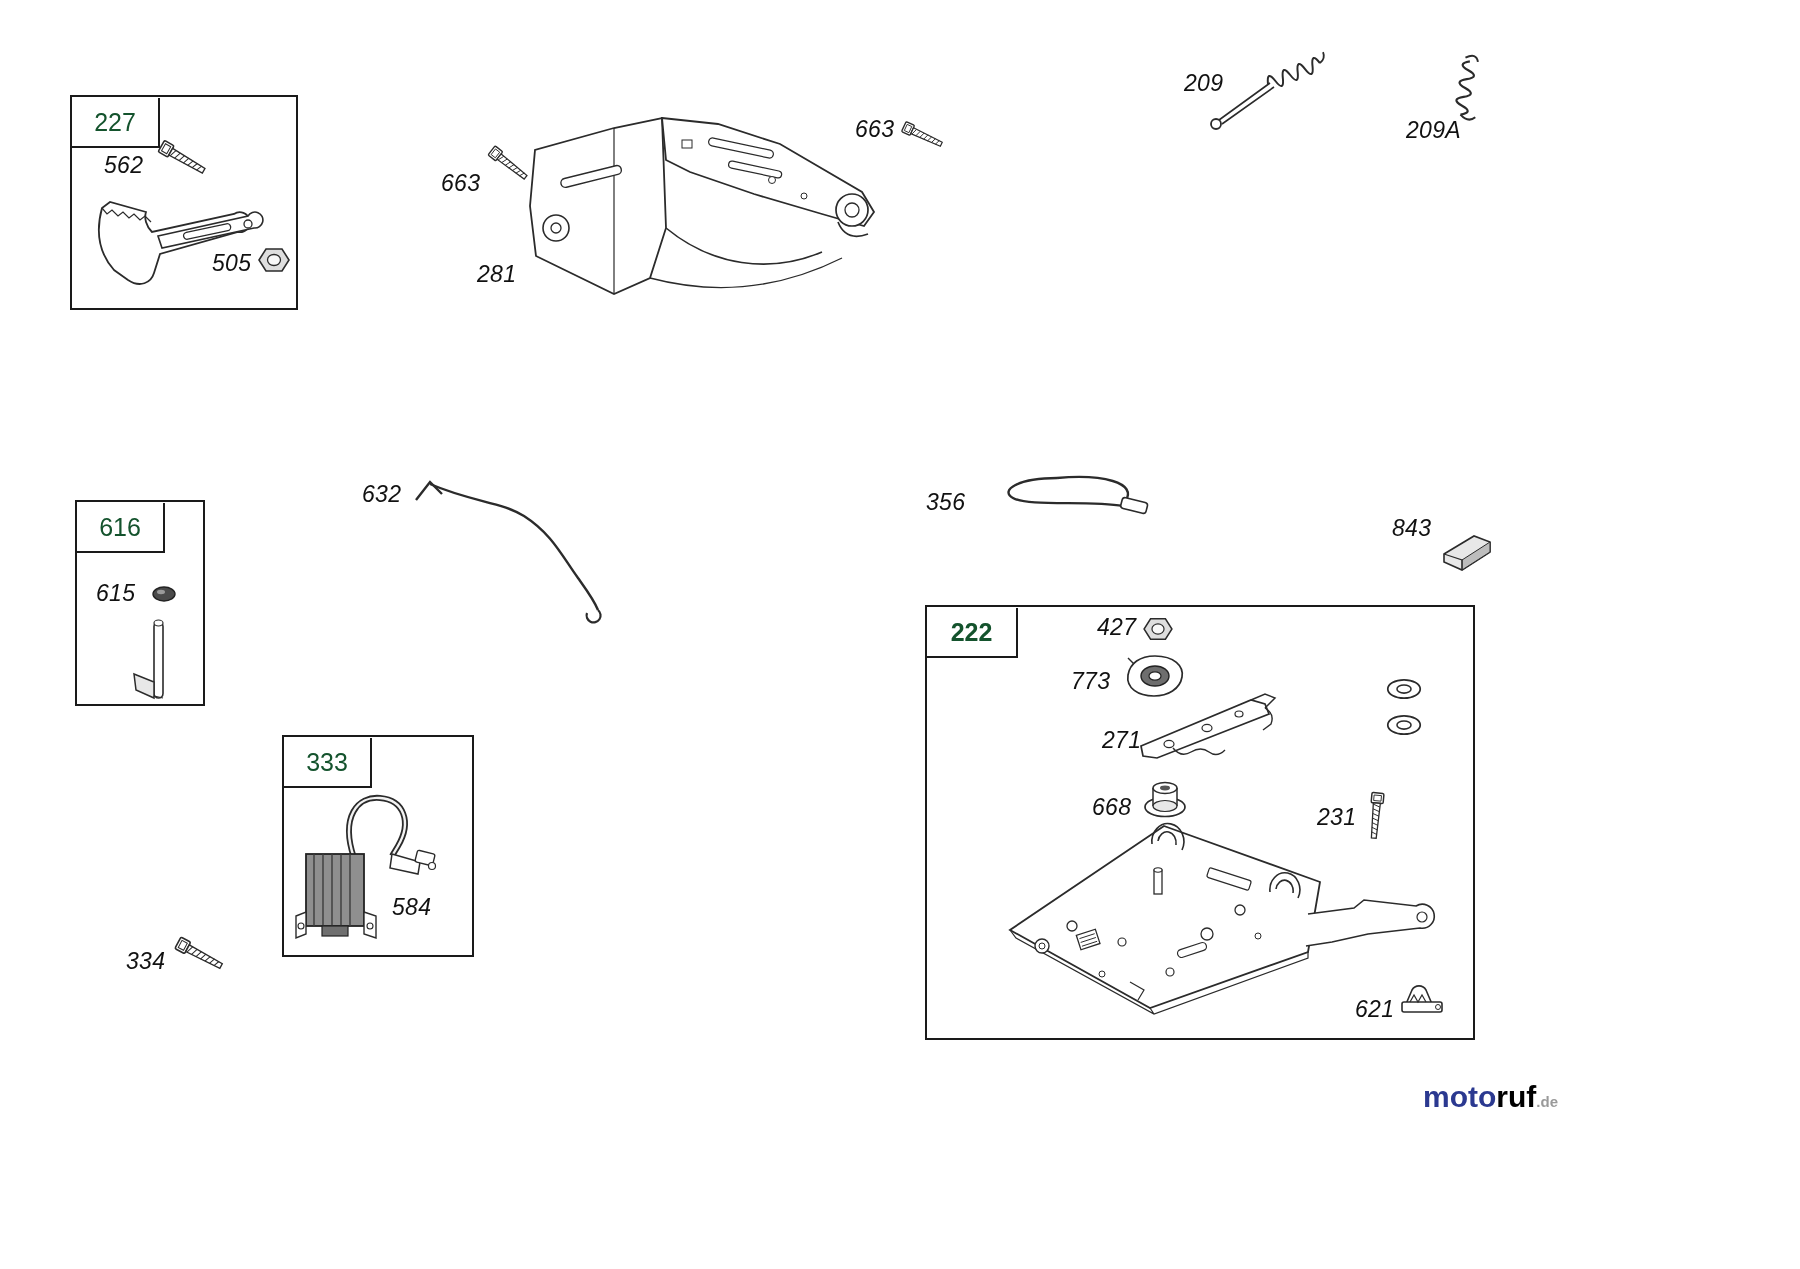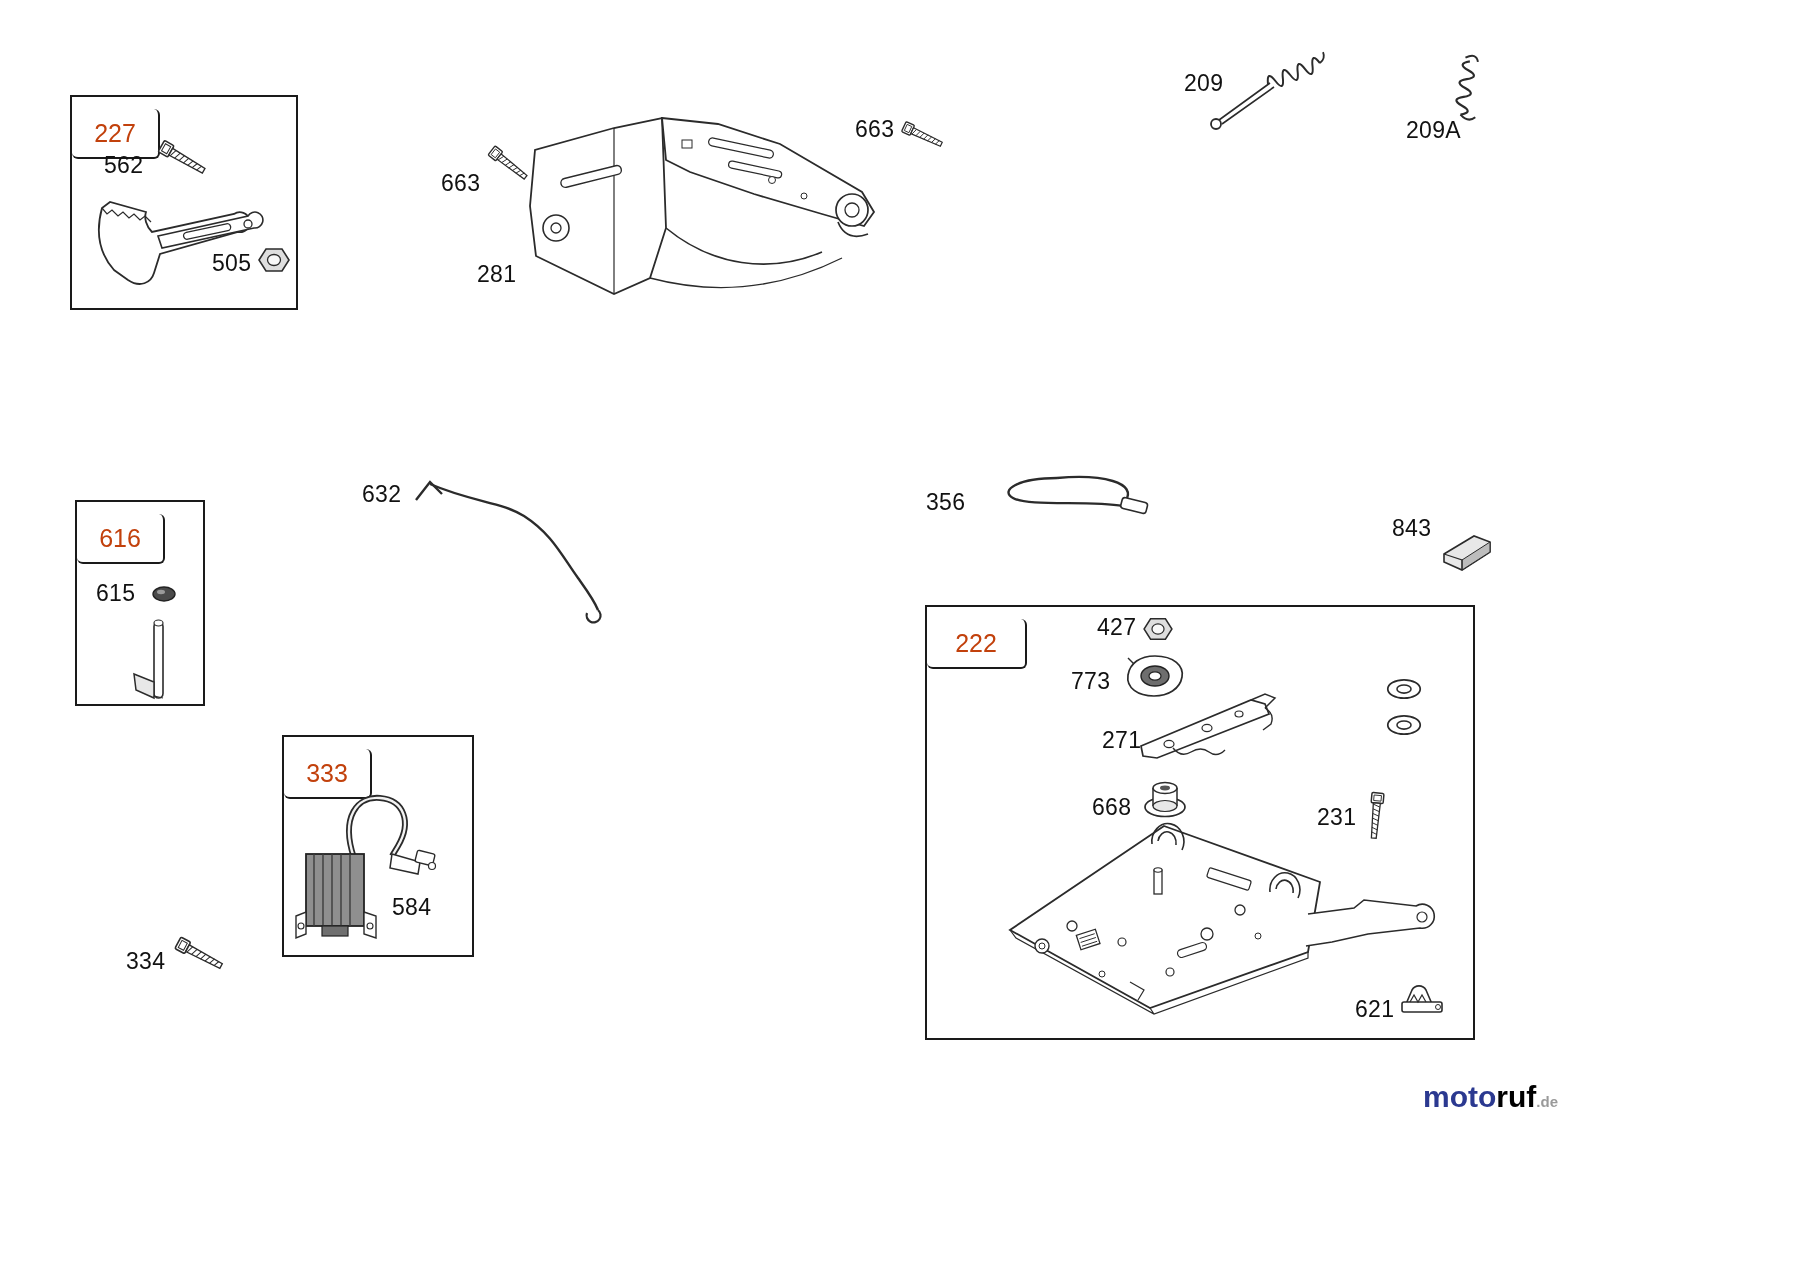--- a/index.html
+++ b/index.html
@@ -4,29 +4,29 @@
 <style>
   html,body{margin:0;padding:0;background:#fff;}
   .canvas{
     position:relative;width:1800px;height:1269px;background:#ffffff;
     font-family:"Liberation Sans", sans-serif;overflow:hidden;
   }
   .pbox{
     position:absolute;border:2px solid #1a1a1a;background:transparent;box-sizing:border-box;
   }
   .pbox-tag{
-    position:absolute;top:12px;left:0;width:88px;height:50px;
+    position:absolute;top:1px;left:0;width:88px;height:50px;
     border-right:2px solid #1a1a1a;border-bottom:2px solid #1a1a1a;
     display:flex;align-items:center;justify-content:center;
-    font-size:25px;color:#c2410c;background:#fff;box-sizing:border-box;border-radius:6px;
-  }
-  .pbox-tag.wide{width:100px;}
+    font-size:25px;color:#14532d;background:#fff;box-sizing:border-box;
+  }
+  .pbox-tag.wide{width:91px;font-weight:bold;}
   .pbox-tag.full{width:100%;border-right:none;height:42px;font-size:24px;}
   .plabel{
-    position:absolute;font-size:23px;color:#111;white-space:nowrap;letter-spacing:.3px;
+    position:absolute;font-size:23px;color:#111;white-space:nowrap;letter-spacing:.3px;font-style:italic;
   }
   .pp{position:absolute;overflow:visible;}
   .watermark{
     position:absolute;left:1415px;top:1080px;white-space:nowrap;
     font-weight:bold;font-size:30px;line-height:34px;
   }
   .wm1{color:#2b3990;margin-left:8px;}
   .wm2{color:#000000;}
   .wm3{color:#9a9a9a;font-size:15px;font-weight:bold;vertical-align:baseline;}
 </style>

